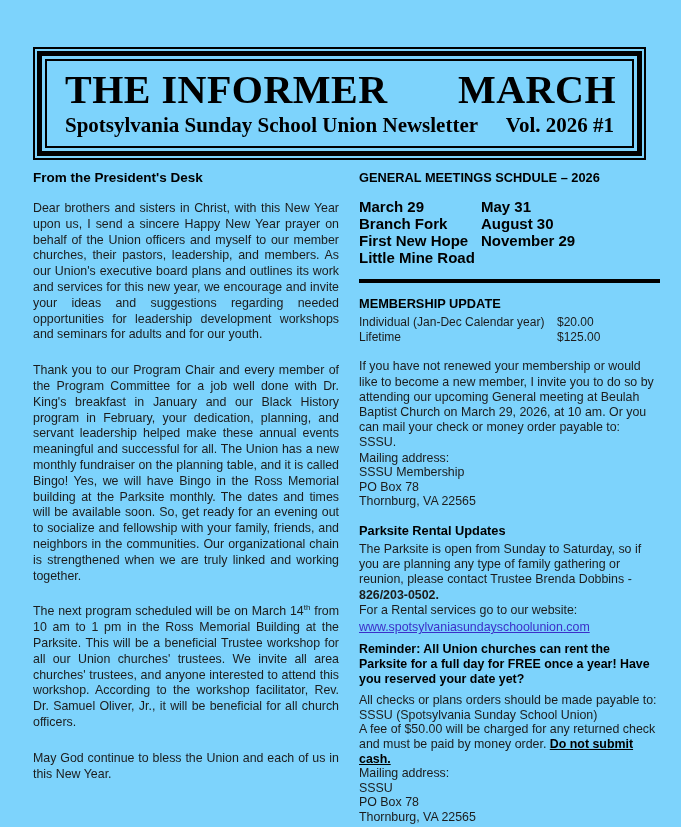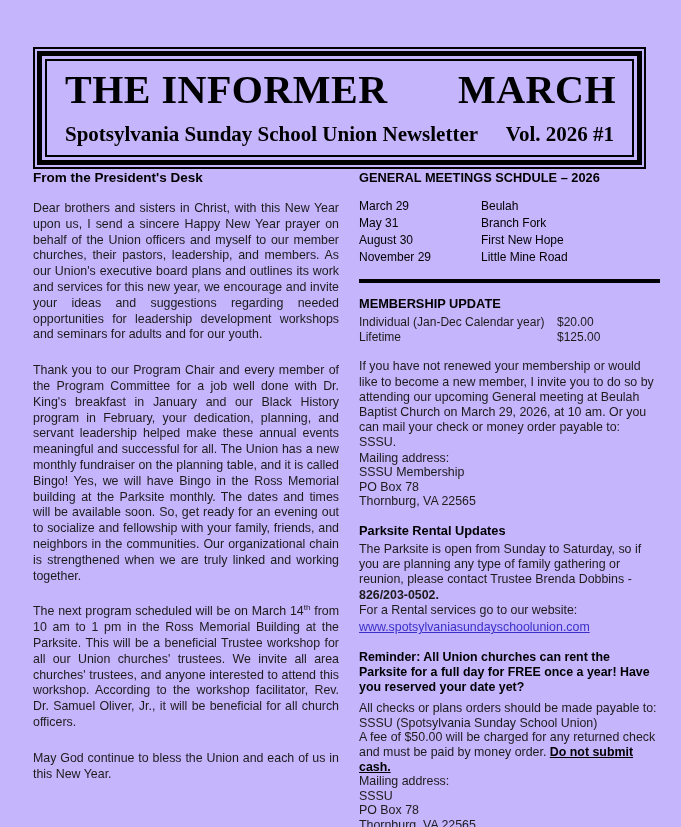--- a/index.html
+++ b/index.html
@@ -3,36 +3,36 @@
 <meta charset="utf-8">
 <style>
   * { box-sizing: border-box; }
   html, body { margin: 0; padding: 0; }
   body {
     width: 681px; height: 827px;
     background: #ffffff;
     font-family: "Liberation Sans", sans-serif;
     color: #1c1c1c;
   }
-  .page { position: relative; width: 681px; height: 827px; overflow: hidden; background:#c4b5fd; }
+  .page { position: relative; width: 681px; height: 827px; overflow: hidden; background:#7dd3fc; }
 
   
   .masthead { position: absolute; left: 33px; top: 47px; width: 613px; }
   .f-outer { border: 2px solid #000; padding: 2px; }
   .f-mid   { border: 5px solid #000; padding: 3px; }
   .f-inner { border: 2px solid #000; padding: 8px 16px 8px 18px; }
   .title-row {
     display: flex; justify-content: space-between; align-items: baseline;
     font-family: "Liberation Serif", serif; font-weight: bold;
     font-size: 40px; line-height: 42px; color: #000; letter-spacing: 0.5px;
   }
   .subtitle-row {
     display: flex; justify-content: space-between; align-items: baseline;
     font-family: "Liberation Serif", serif; font-weight: bold;
-    font-size: 21px; line-height: 26px; color: #000; margin-top: 10px; padding-right: 2px;
+    font-size: 21px; line-height: 26px; color: #000; margin-top: 1px; padding-right: 2px;
   }
 
   
   .columns { position: absolute; left: 33px; top: 170px; width: 627px; display: flex; gap: 20px; }
   .col-left  { width: 306px; }
   .col-right { width: 301px; }
 
   .h-left {
     font-size: 13.5px; font-weight: bold; color: #000;
     margin: 0 0 15px 0; line-height: 16px;
@@ -42,39 +42,39 @@
     margin: 0 0 16px 0;
   }
   sup { font-size: 8px; line-height: 0; }
 
   
   .h-right {
     font-size: 12.8px; font-weight: bold; color: #000;
     margin: 0 0 14px 0; line-height: 15px;
   }
   .schedule-grid { display: grid; grid-template-columns: 122px 1fr; row-gap: 2px; }
-  .schedule-grid .cell { font-size: 12px; font-weight: normal; line-height: 15px; color: #000; }
+  .schedule-grid .cell { font-size: 15px; font-weight: bold; line-height: 15px; color: #000; }
 
   .thickthin-rule {
     margin: 14px 0 13px 0; height: 3px;
     border-top: 3px solid #000; border-bottom: 1px solid #000;
   }
 
   .fees-grid { display: grid; grid-template-columns: 198px 1fr; row-gap: 0; margin: 0 0 14px 0; }
   .fees-grid .cell { font-size: 12px; line-height: 15.2px; }
   .rline { font-size: 12.4px; line-height: 14.6px; }
   .rpara-tight { font-size: 12.4px; line-height: 15.2px; margin: 0; }
   .spacer { height: 14px; }
 
   .phone-bold { font-weight: bold; }
   .link {
     color: #3b2fc9; text-decoration: underline; cursor: pointer;
     font-size: 12.4px; line-height: 15.2px; display: inline-block;
   }
-  .reminder { font-weight: bold; color: #000; margin-top: 8px; }
+  .reminder { font-weight: bold; color: #000; }
   .no-cash { font-weight: bold; text-decoration: underline; color: #000; }
 </style>
 </head>
 <body>
 
 <div class="page">
 
   <div class="masthead">
     <div class="f-outer">
       <div class="f-mid">
@@ -101,21 +101,20 @@
       <p class="para" style="margin-top:20px;"><span>The next program scheduled will be on March 14</span><sup>th</sup><span> from 10 am to 1 pm in the Ross Memorial Building at the Parksite. This will be a beneficial Trustee workshop for all our Union churches' trustees. We invite all area churches' trustees, and anyone interested to attend this workshop. According to the workshop facilitator, Rev. Dr. Samuel Oliver, Jr., it will be beneficial for all church officers.</span></p>
       <p class="para" style="margin-top:20px;">May God continue to bless the Union and each of us in this New Year.</p>
 
     </div>
 
     <div class="col-right">
 
       <div class="h-right">GENERAL MEETINGS SCHDULE – 2026</div>
       <div class="schedule-grid">
         <div class="cell">March 29</div>
-        <div class="cell">Beulah</div>
         <div class="cell">May 31</div>
         <div class="cell">Branch Fork</div>
         <div class="cell">August 30</div>
         <div class="cell">First New Hope</div>
         <div class="cell">November 29</div>
         <div class="cell">Little Mine Road</div>
       </div>
 
       <div class="thickthin-rule"></div>
 

